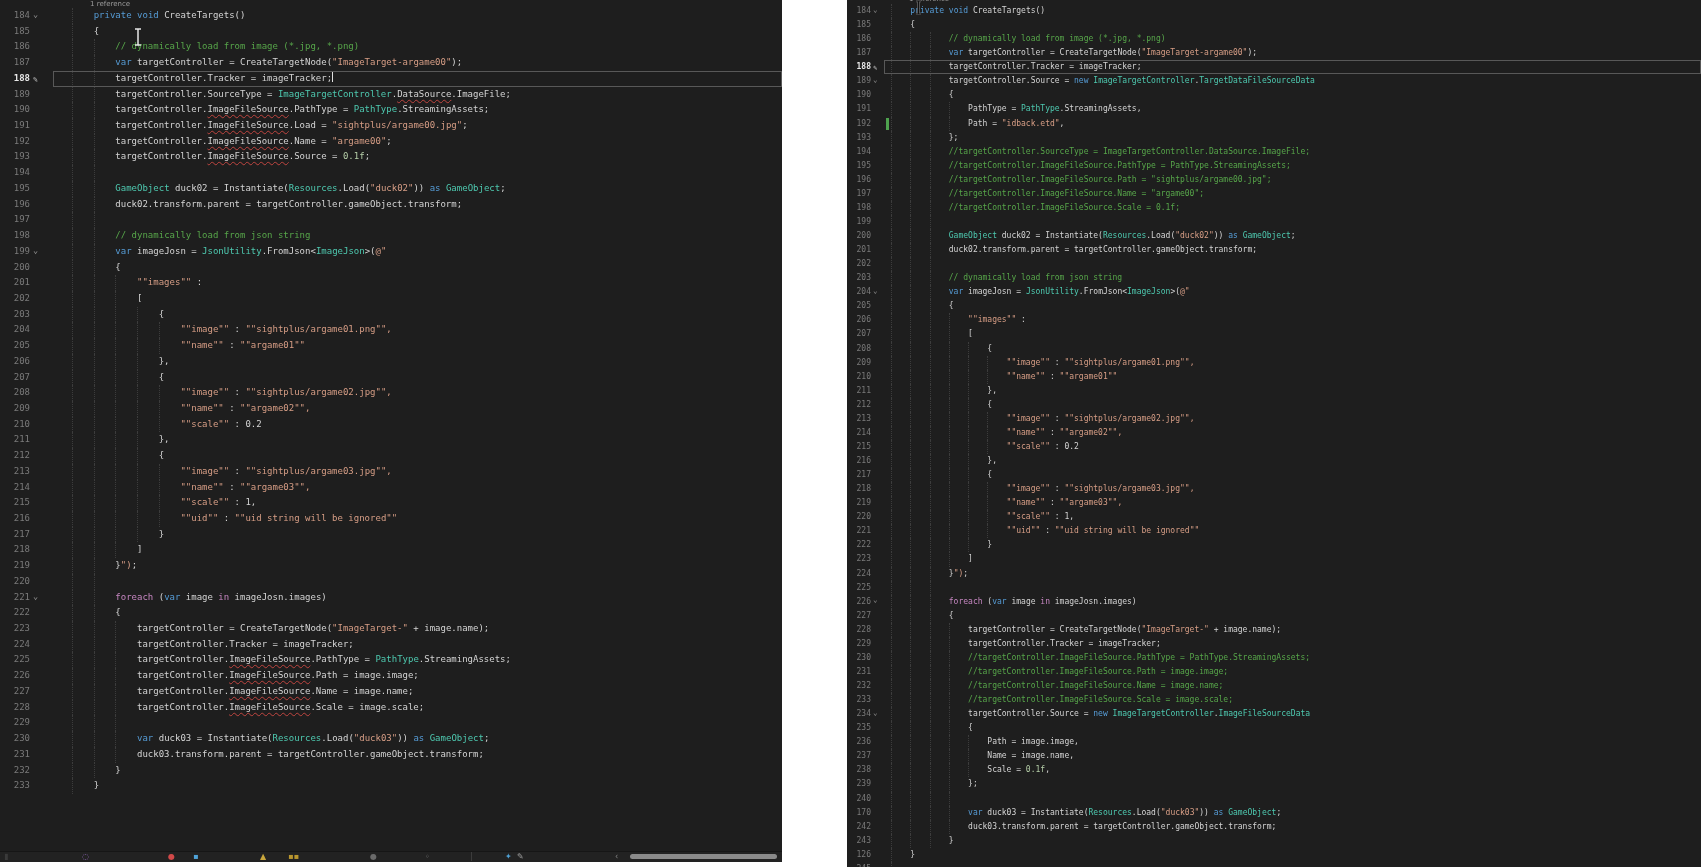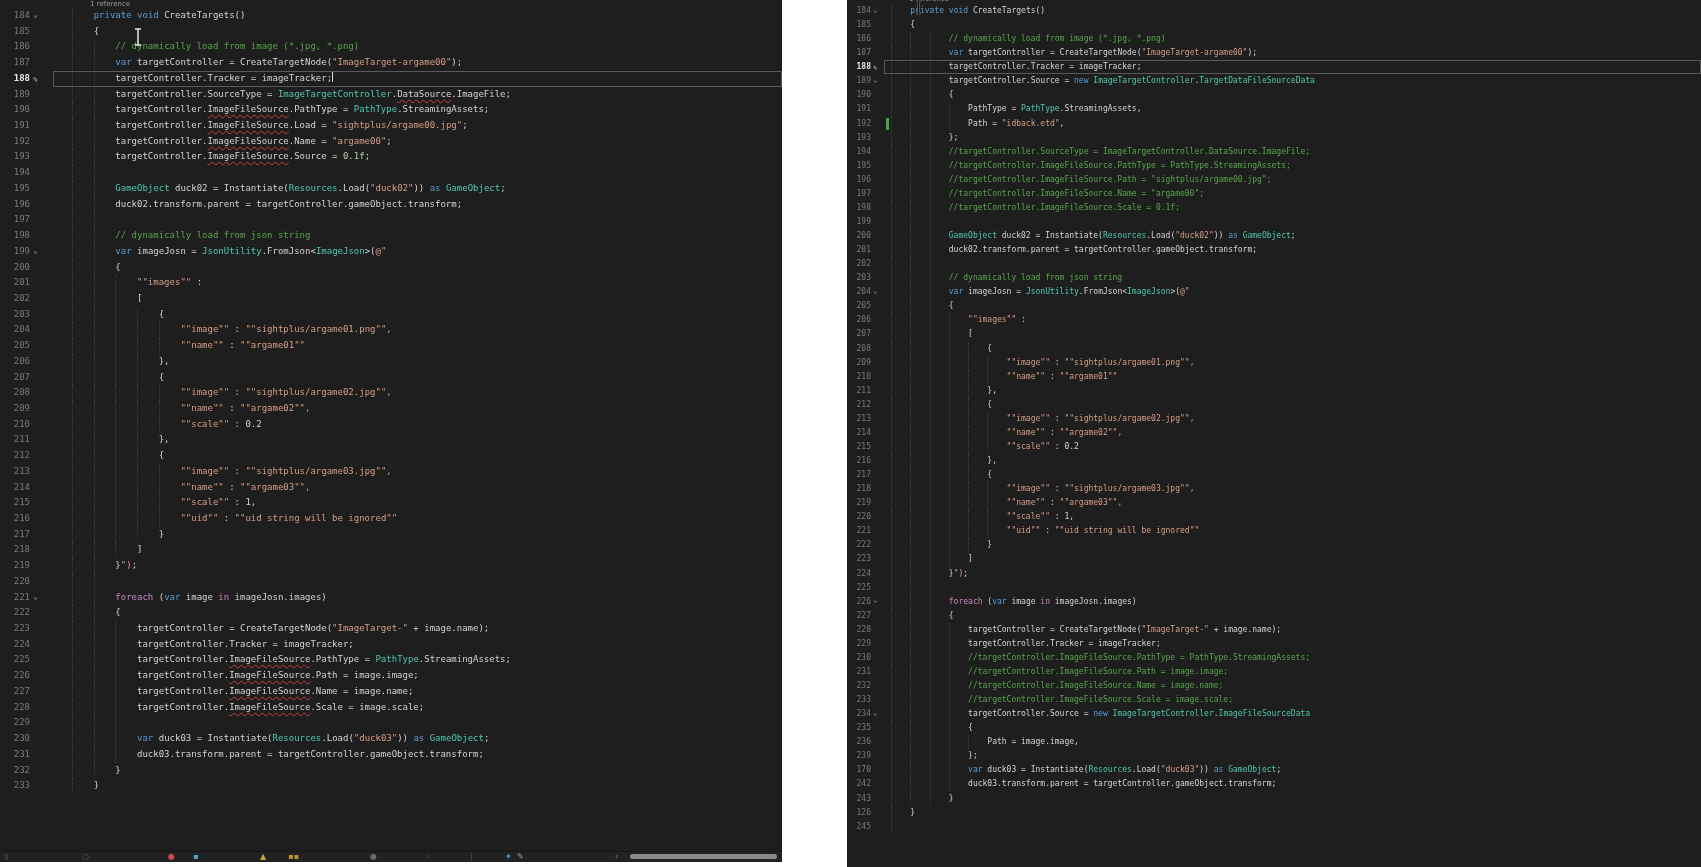--- a/index.html
+++ b/index.html
@@ -618,23 +618,38 @@
           <span class="ln">235</span>
           <span class="margin"></span>
           <pre><span class="guide" style="left: 2px;"></span><span class="guide" style="left: 21.28px;"></span><span class="guide" style="left: 40.56px;"></span><span class="guide" style="left: 59.84px;"></span><span class="p">                {</span></pre>
         </div>
         <div class="line">
           <span class="ln">236</span>
           <span class="margin"></span>
           <pre><span class="guide" style="left: 2px;"></span><span class="guide" style="left: 21.28px;"></span><span class="guide" style="left: 40.56px;"></span><span class="guide" style="left: 59.84px;"></span><span class="guide" style="left: 79.12px;"></span><span class="p">                    Path = image.image,</span></pre>
         </div>
         <div class="line">
+          <span class="ln">237</span>
+          <span class="margin"></span>
+          <pre><span class="guide" style="left: 2px;"></span><span class="guide" style="left: 21.28px;"></span><span class="guide" style="left: 40.56px;"></span><span class="guide" style="left: 59.84px;"></span><span class="guide" style="left: 79.12px;"></span><span class="p">                    Name = image.name,</span></pre>
+        </div>
+        <div class="line">
+          <span class="ln">238</span>
+          <span class="margin"></span>
+          <pre><span class="guide" style="left: 2px;"></span><span class="guide" style="left: 21.28px;"></span><span class="guide" style="left: 40.56px;"></span><span class="guide" style="left: 59.84px;"></span><span class="guide" style="left: 79.12px;"></span><span class="p">                    Scale = </span><span class="n">0.1f</span><span class="p">,</span></pre>
+        </div>
+        <div class="line">
           <span class="ln">239</span>
           <span class="margin"></span>
           <pre><span class="guide" style="left: 2px;"></span><span class="guide" style="left: 21.28px;"></span><span class="guide" style="left: 40.56px;"></span><span class="guide" style="left: 59.84px;"></span><span class="p">                };</span></pre>
+        </div>
+        <div class="line">
+          <span class="ln">240</span>
+          <span class="margin"></span>
+          <pre><span class="guide" style="left: 2px;"></span><span class="guide" style="left: 21.28px;"></span><span class="guide" style="left: 40.56px;"></span><span class="guide" style="left: 59.84px;"></span></pre>
         </div>
         <div class="line">
           <span class="ln">170</span>
           <span class="margin"></span>
           <pre><span class="guide" style="left: 2px;"></span><span class="guide" style="left: 21.28px;"></span><span class="guide" style="left: 40.56px;"></span><span class="guide" style="left: 59.84px;"></span><span class="p">                </span><span class="k">var</span><span class="p"> duck03 = Instantiate(</span><span class="t">Resources</span><span class="p">.Load(</span><span class="s">"duck03"</span><span class="p">)) </span><span class="k">as</span><span class="p"> </span><span class="t">GameObject</span><span class="p">;</span></pre>
         </div>
         <div class="line">
           <span class="ln">242</span>
           <span class="margin"></span>
           <pre><span class="guide" style="left: 2px;"></span><span class="guide" style="left: 21.28px;"></span><span class="guide" style="left: 40.56px;"></span><span class="guide" style="left: 59.84px;"></span><span class="p">                duck03.transform.parent = targetController.gameObject.transform;</span></pre>

